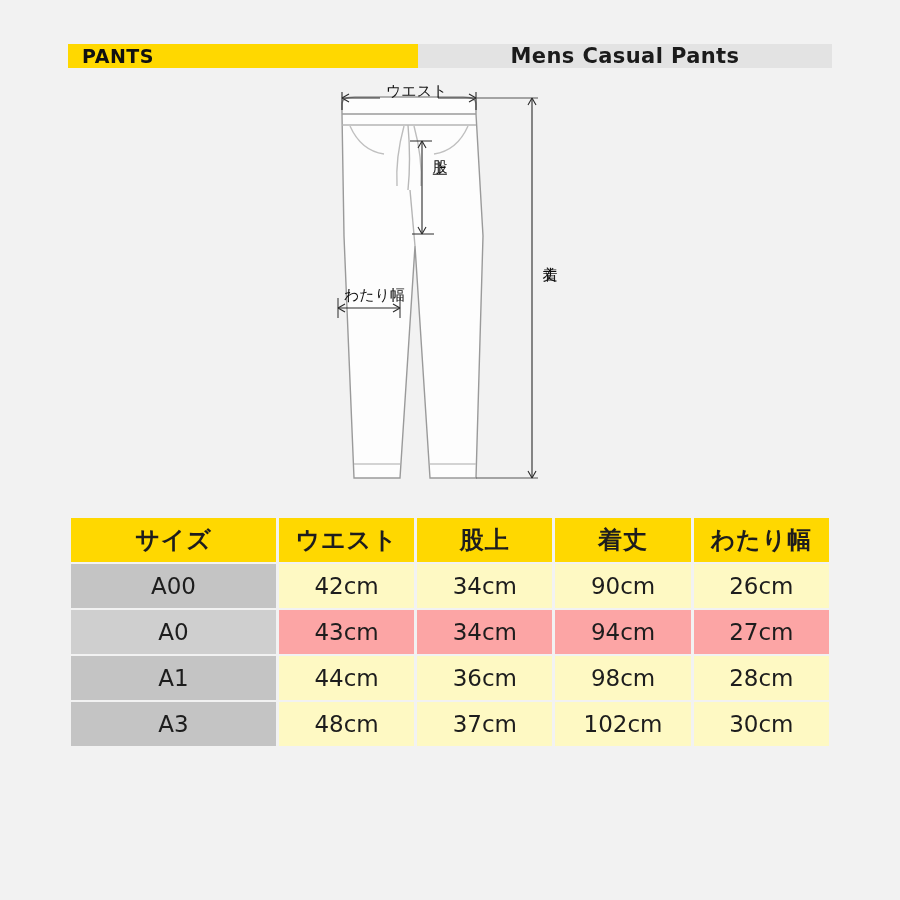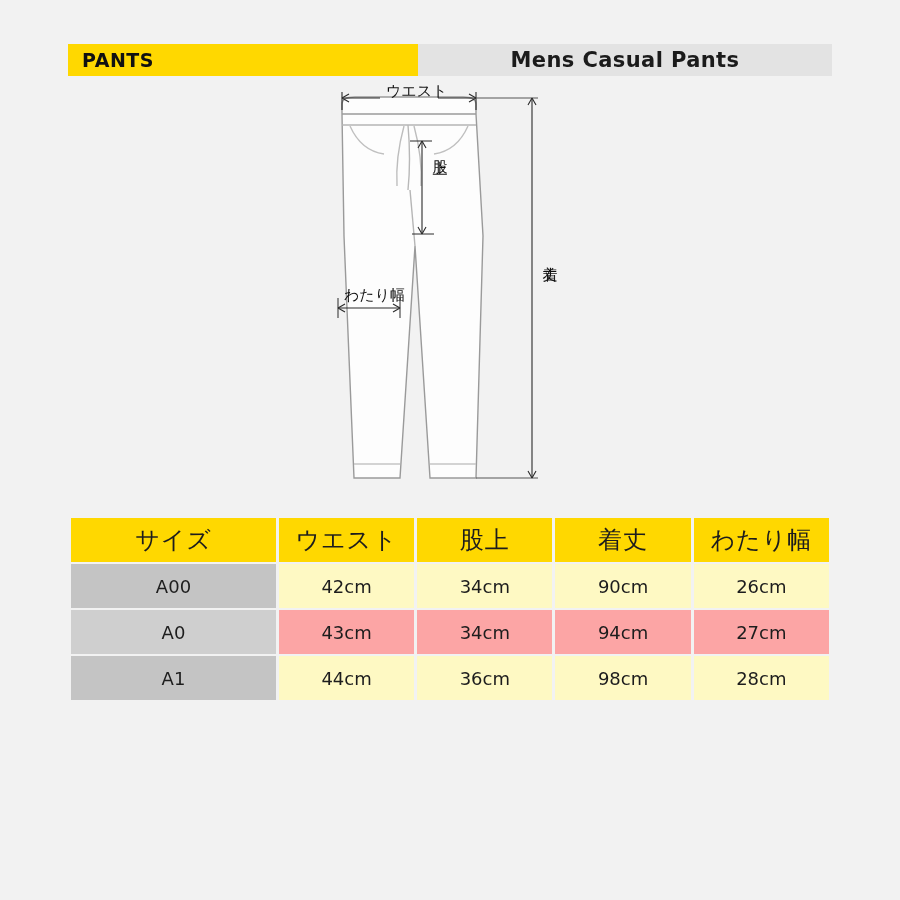--- a/index.html
+++ b/index.html
@@ -15,21 +15,21 @@
     position: relative;
     overflow: hidden;
   }
 
   
   .header {
     position: absolute;
     left: 68px;
     top: 44px;
     width: 764px;
-    height: 32px;
+    height: 24px;
     display: flex;
     align-items: stretch;
   }
   .header-badge {
     width: 350px;
     background: #ffd800;
     display: flex;
     align-items: center;
     padding-left: 14px;
     box-sizing: border-box;
@@ -84,26 +84,26 @@
     width: 764px;
     border-collapse: separate;
     border-spacing: 3px 2px;
     table-layout: fixed;
   }
   .size-table th, .size-table td {
     text-align: center;
     font-weight: normal;
     height: 44px;
     padding: 0;
-    font-size: 18px;
+    font-size: 23px;
     color: #1d1d1d;
   }
   .size-table th {
     background: #ffd800;
-    font-weight: normal;
+    font-weight: bold;
     font-size: 24px;
     letter-spacing: 1px;
   }
   .col-size { width: 200px; }
   .col-data { width: 132px; }
 
   .size-table td.size-cell {
     background: #c4c4c4;
   }
   .size-table tr.row-even td.data-cell { background: #fca5a5; }
@@ -208,14 +208,21 @@
       <td class="data-cell">94cm</td>
       <td class="data-cell">27cm</td>
     </tr>
     <tr class="row-odd">
       <td class="size-cell">A1</td>
       <td class="data-cell">44cm</td>
       <td class="data-cell">36cm</td>
       <td class="data-cell">98cm</td>
       <td class="data-cell">28cm</td>
     </tr>
+    <tr class="row-odd">
+      <td class="size-cell">A3</td>
+      <td class="data-cell">48cm</td>
+      <td class="data-cell">37cm</td>
+      <td class="data-cell">102cm</td>
+      <td class="data-cell">30cm</td>
+    </tr>
   </tbody>
 </table>
 
 </body></html>

